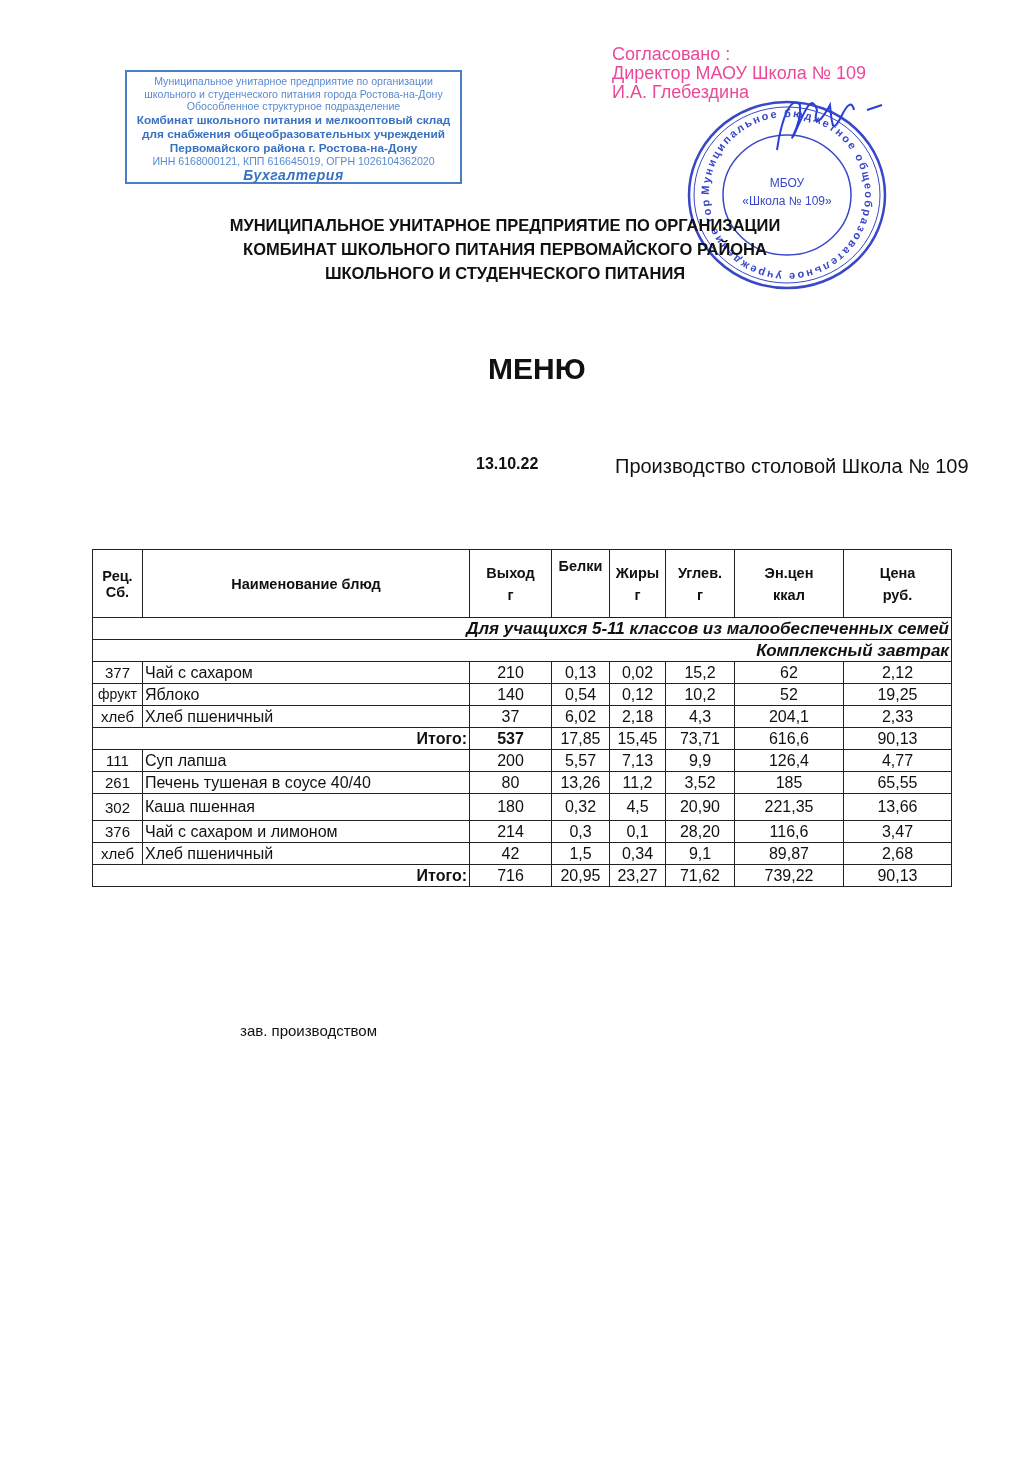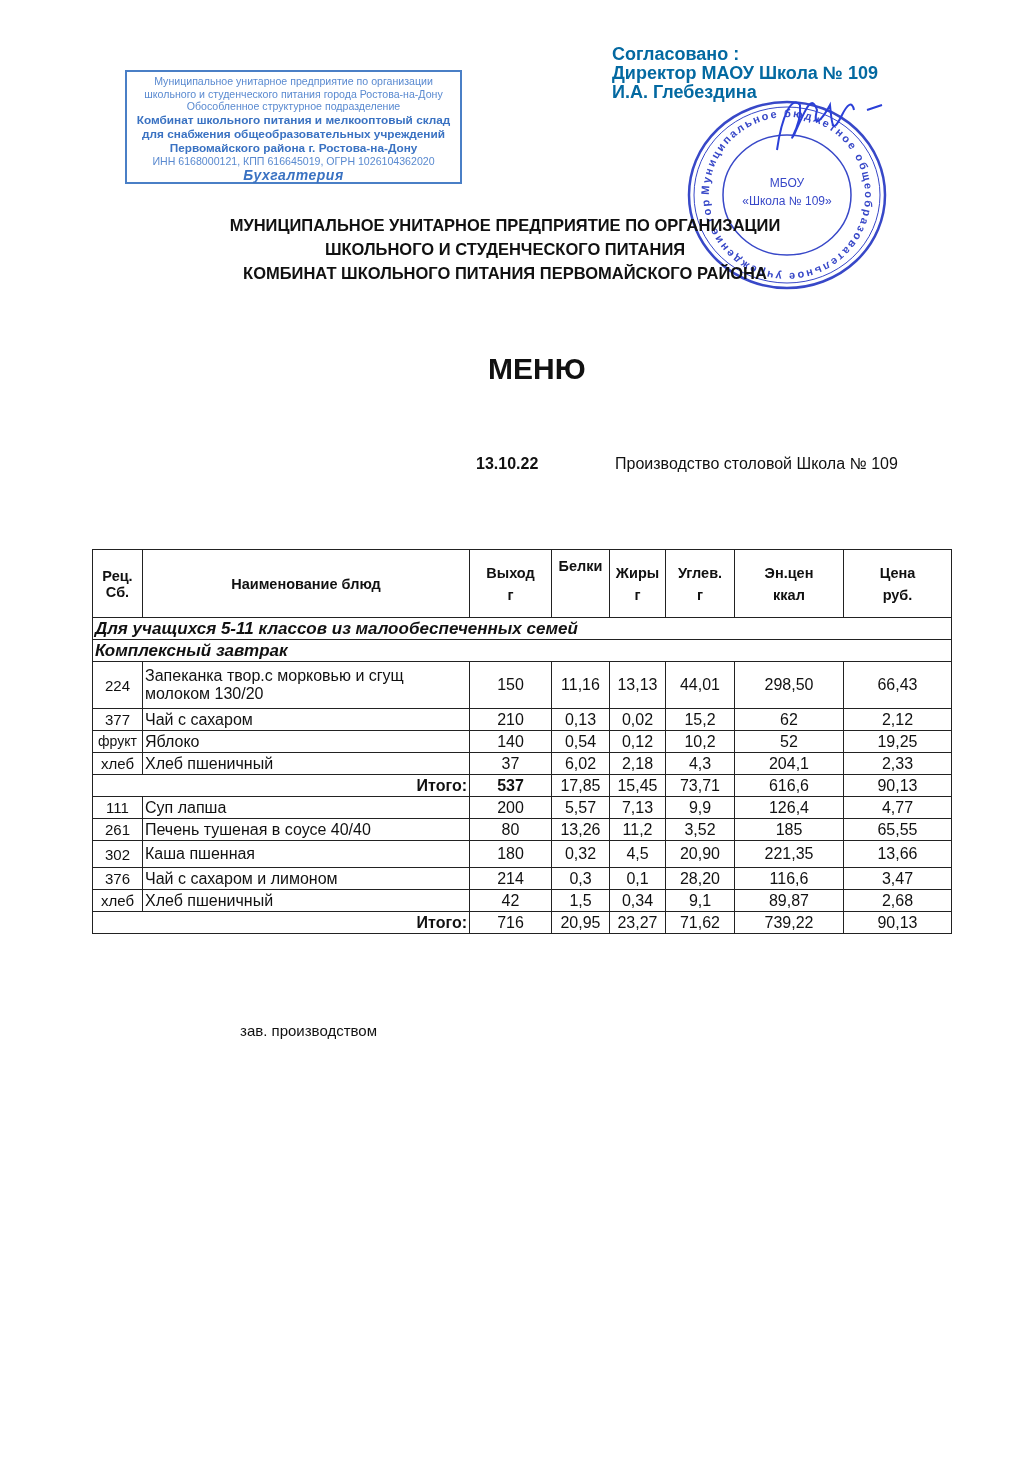--- a/index.html
+++ b/index.html
@@ -9,40 +9,40 @@
 
   
   .rect-stamp { left: 125px; top: 70px; width: 337px; height: 114px;
     border: 2px solid #4a7fc6; box-sizing: border-box; color: #3a72c2;
     text-align: center; font-size: 10.6px; line-height: 12.6px; padding-top: 3px; }
   .rect-stamp .bold { font-weight: bold; font-size: 11.8px; line-height: 14px; }
   .rect-stamp .ital { font-weight: bold; font-style: italic; font-size: 14px; line-height: 16px; letter-spacing: 0.5px; }
   .rect-stamp .light { color: #5a8ad0; }
 
   
-  .approval { left: 612px; top: 45px; font-size: 18px; line-height: 19px; color: #0369a1; font-weight: bold; }
+  .approval { left: 612px; top: 45px; font-size: 18px; line-height: 19px; color: #ec4899; }
 
   
   .round-stamp { left: 682px; top: 95px; width: 210px; height: 200px; }
 
   
   .org-title { left: 140px; top: 213px; width: 730px; text-align: center;
     font-weight: bold; font-size: 16.5px; line-height: 24px; }
   .menu-title { left: 488px; top: 352px; font-weight: bold; font-size: 30px; }
   .date { left: 476px; top: 455px; font-weight: bold; font-size: 16px; }
-  .production { left: 615px; top: 455px; font-size: 16px; }
+  .production { left: 615px; top: 455px; font-size: 20px; }
 
   
   table.menu { position: absolute; left: 92px; top: 549px; width: 859px;
     border-collapse: collapse; table-layout: fixed; font-size: 16px; padding-left: 44px; }
   table.menu td, table.menu th { border: 1px solid #222; padding: 0 2px; vertical-align: middle; }
   table.menu th { font-weight: bold; font-size: 14.5px; text-align: center; }
   .hdr-row th { height: 59px; }
   .th-sub { display: block; margin-top: 6px; }
-  .sec td { text-align: left; font-weight: bold; font-style: italic; font-size: 17px; height: 21px; }
+  .sec td { text-align: right; font-weight: bold; font-style: italic; font-size: 17px; height: 21px; }
   .num { text-align: center; font-size: 16px; }
   .code { text-align: center; font-size: 15px; }
   .name { text-align: left; font-size: 16px; }
   .tot-label { text-align: right; font-weight: bold; font-size: 16px; padding-right: 2px !important; margin-top: 14px; }
   .bold { font-weight: bold; }
   .r-tall td { height: 46px; }
   .r-norm td { height: 21px; }
   .code-small { font-size: 14px; line-height: 13px; }
 
   .footer { left: 240px; top: 1022px; font-size: 15px; }
@@ -77,22 +77,22 @@
   <text font-size="11" fill="#3848c8" font-family="Liberation Sans, sans-serif" font-weight="bold" letter-spacing="2">
     <textPath href="#ringpath">Муниципальное бюджетное общеобразовательное учреждение города Ростова-на-Дону • ОГРН 1026104027311 • ИНН 6168719 • ОКПО 48533560</textPath>
   </text>
   <text x="105" y="92" text-anchor="middle" font-size="12" fill="#3848c8" font-family="Liberation Sans, sans-serif">МБОУ</text>
   <text x="105" y="110" text-anchor="middle" font-size="12" fill="#3848c8" font-family="Liberation Sans, sans-serif">«Школа № 109»</text>
   <path d="M95,55 C100,20 110,0 118,10 C120,30 105,50 112,40 C125,10 130,0 135,15 C130,35 140,25 148,10 C150,30 150,40 160,20 C165,10 170,5 172,15 M185,15 L200,10" fill="none" stroke="#2a3fd8" stroke-width="2"></path>
 </svg>
 
 <div class="abs org-title">
   <div>МУНИЦИПАЛЬНОЕ УНИТАРНОЕ ПРЕДПРИЯТИЕ ПО ОРГАНИЗАЦИИ</div>
+  <div>КОМБИНАТ ШКОЛЬНОГО ПИТАНИЯ ПЕРВОМАЙСКОГО  РАЙОНА</div>
   <div>ШКОЛЬНОГО И СТУДЕНЧЕСКОГО ПИТАНИЯ</div>
-  <div>КОМБИНАТ ШКОЛЬНОГО ПИТАНИЯ ПЕРВОМАЙСКОГО  РАЙОНА</div>
 </div>
 
 <div class="abs menu-title">МЕНЮ</div>
 <div class="abs date">13.10.22</div>
 <div class="abs production">Производство столовой Школа   № 109</div>
 
 <table class="menu">
   <colgroup>
     <col style="width:50px">
       <col style="width:327px">
@@ -114,30 +114,20 @@
     <th><span>Эн.цен</span><span class="th-sub">ккал</span></th>
     <th><span>Цена</span><span class="th-sub">руб.</span></th>
   </tr>
   <tr class="sec">
     <td colspan="8">Для учащихся 5-11 классов из малообеспеченных семей</td>
   </tr>
 
   <tr class="sec">
     <td colspan="8">Комплексный  завтрак</td>
   </tr>
-  <tr class="r-tall">
-    <td class="code">224</td>
-    <td class="name">Запеканка твор.с морковью и сгущ молоком 130/20</td>
-    <td class="num">150</td>
-    <td class="num">11,16</td>
-    <td class="num">13,13</td>
-    <td class="num">44,01</td>
-    <td class="num">298,50</td>
-    <td class="num">66,43</td>
-  </tr>
   <tr class="r-norm">
     <td class="code">377</td>
     <td class="name">Чай с  сахаром</td>
     <td class="num">210</td>
     <td class="num">0,13</td>
     <td class="num">0,02</td>
     <td class="num">15,2</td>
     <td class="num">62</td>
     <td class="num">2,12</td>
   </tr>

